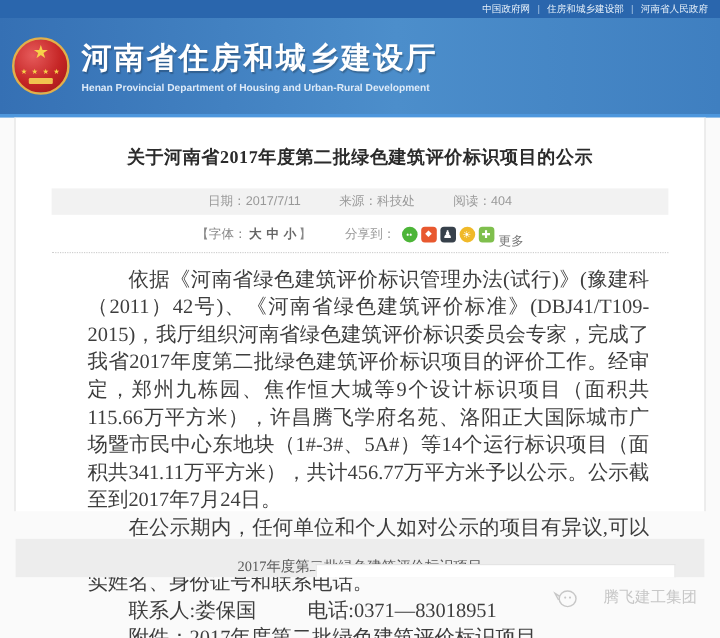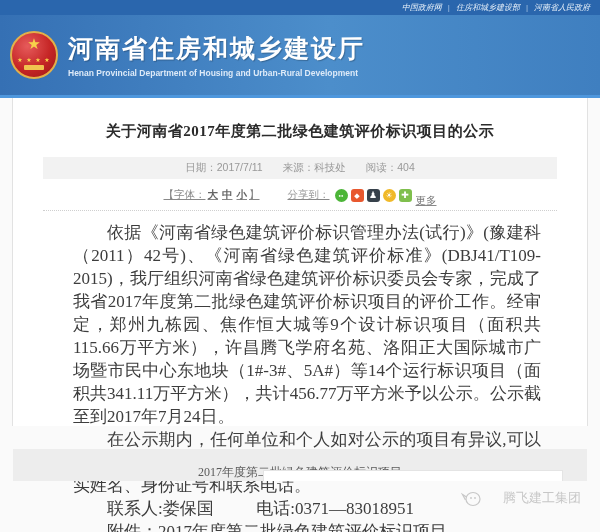--- a/index.html
+++ b/index.html
@@ -2,21 +2,21 @@
 <html><head>
 <meta charset="utf-8">
 <style>
   * { margin:0; padding:0; box-sizing:border-box; }
   html,body { width:600px; }
   body { font-family:"Liberation Sans", sans-serif; background:#fafafa; }
   .page { width:600px; height:532px; position:relative; overflow:hidden; background:#fafafa; }
 
   
   .topbar { height:15px; background:#2a66ad; display:flex; justify-content:flex-end; align-items:center; padding-right:10px; }
-  .topbar a { color:#e8f1fa; font-size:8px; text-decoration:none;font-style:italic; }
+  .topbar a { color:#e8f1fa; font-size:8px; text-decoration:none; }
   .topbar .sep { color:#a9c6e4; font-size:8px; margin:0 6px; }
 
   
   .header { height:80px; background:linear-gradient(90deg,#3570b4 0%,#4c8ecb 55%,#3f7fc0 100%); display:flex; align-items:center; padding-left:10px; }
   .emblem { width:48px; height:48px; border-radius:50%; flex:0 0 48px;
             background:radial-gradient(circle at 35% 30%, #e65b5b, #c52525 55%, #9c1616);
             border:2px solid #e2b04a; position:relative; }
   .emblem::before { content:"★"; position:absolute; top:3px; left:50%; transform:translateX(-50%);
                     color:#f7d24a; font-size:15px; line-height:1; }
   .emblem::after { content:"★ ★ ★ ★"; position:absolute; top:23px; left:0; right:0; text-align:center;
@@ -33,25 +33,25 @@
   .nav { height:24px; background:#2767b2; display:flex; align-items:center; padding-left:14px; }
   .nav a { color:#fff; font-size:11.5px; font-weight:bold; text-decoration:none; padding:0 23px; }
 
   
   .content { margin:0 12px; height:328px; background:#fff; border-left:1px solid #e2e2e2; border-right:1px solid #e2e2e2;
              display:flex; flex-direction:column; font-family:"Liberation Serif", serif; }
   .article { height:351px; }
   .article-title { text-align:center; font-size:15px; font-weight:bold; color:#2b2b2b; margin-top:24px; letter-spacing:.5px; }
 
   .meta-bar { margin:16px 30px 0 30px; height:22px; background:#f2f2f2; display:flex; justify-content:center;
-              align-items:center; gap:20px; font-size:10.5px; color:#999; font-family:"Liberation Sans", sans-serif; }
+              align-items:center; gap:32px; font-size:10.5px; color:#999; font-family:"Liberation Sans", sans-serif; }
   .meta-item span { color:#999; }
 
   .tools-row { margin-top:6px; height:20px; display:flex; justify-content:center; align-items:center;
-               font-size:10.5px; color:#888; font-family:"Liberation Sans", sans-serif;text-decoration:underline; }
+               font-size:10.5px; color:#888; font-family:"Liberation Sans", sans-serif; }
   .font-ctl a { color:#666; text-decoration:none; margin:0 2px; font-weight:bold; }
   .share-label { margin-left:28px; color:#999; }
   .share-icons { display:flex; align-items:center; gap:3px; margin-left:5px; }
   .sicon { width:13px; height:13px; border-radius:3px; display:inline-block; position:relative; cursor:pointer; }
   .sicon::after { position:absolute; inset:0; color:#fff; font-size:8px; line-height:13px; text-align:center; }
   .si-wechat { background:#4cb538; border-radius:50%; } .si-wechat::after { content:"●●"; font-size:4px; letter-spacing:0; }
   .si-weibo { background:#e8582f; } .si-weibo::after { content:"◆"; font-size:7px; }
   .si-qq { background:#37414b; } .si-qq::after { content:"♟"; font-size:9px; }
   .si-qzone { background:#f0b929; border-radius:50%; } .si-qzone::after { content:"☀"; font-size:8px; }
   .si-more { background:#7fbf4d; } .si-more::after { content:"✚"; font-size:9px; }

